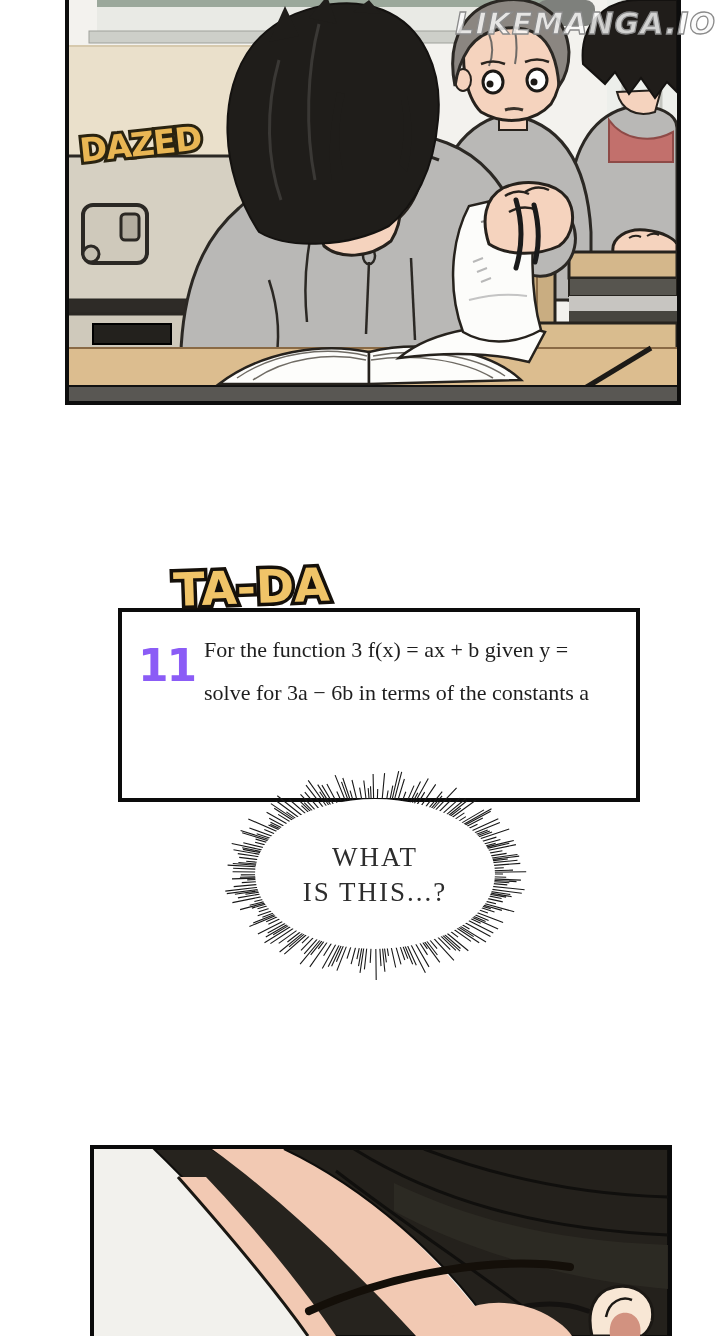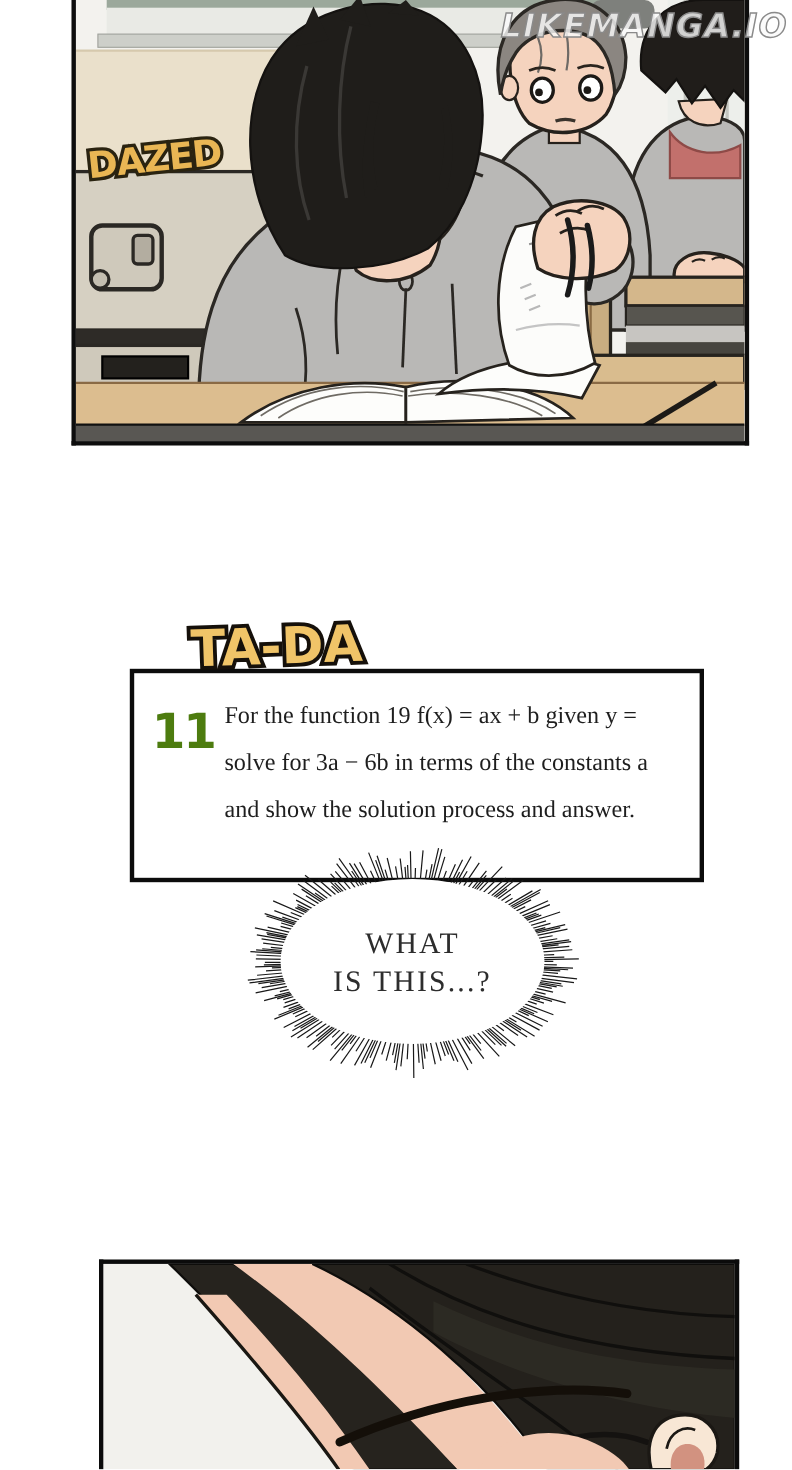--- a/index.html
+++ b/index.html
@@ -15,21 +15,21 @@
   
   .watermark{position:absolute;left:440px;top:2px;width:280px;height:46px;z-index:60;pointer-events:none;}
 
   
   .sfx-tada{position:absolute;left:150px;top:552px;width:260px;height:70px;z-index:30;}
 
   
   .problem-box{position:absolute;left:118px;top:608px;width:522px;height:194px;box-sizing:border-box;
                border:4px solid #0c0c0c;background:#ffffff;overflow:hidden;z-index:10;}
   .problem-number{position:absolute;left:16px;top:28px;font-size:44px;font-weight:bold;
-                  letter-spacing:-2px;color:#4d7c0f;font-family:"DejaVu Sans",sans-serif;}
+                  letter-spacing:-2px;color:#8b5cf6;font-family:"DejaVu Sans",sans-serif;}
   .problem-text{position:absolute;left:82px;top:16px;right:0;font-family:"Liberation Serif",serif;
                 font-size:22px;line-height:43px;color:#1e1e1e;white-space:nowrap;overflow:hidden;}
   .problem-text div{white-space:nowrap;}
 
   
   .bubble{position:absolute;left:210px;top:770px;width:330px;height:212px;z-index:20;}
   .bubble text{font-family:"Liberation Serif",serif;letter-spacing:2px;fill:#2d2d2d;}
 
   
   .panel-bottom{position:absolute;left:90px;top:1145px;width:582px;height:191px;box-sizing:border-box;
@@ -194,23 +194,22 @@
 
   <svg class="sfx-tada" viewBox="0 0 260 70">
     <g transform="translate(24,54) rotate(-2)">
       <text x="0" y="0" font-family="DejaVu Sans, sans-serif" font-size="46" font-weight="bold" letter-spacing="0" fill="#f0c468" stroke="#15100a" stroke-width="7" paint-order="stroke">TA-DA</text>
     </g>
   </svg>
 
   <div class="problem-box">
     <div class="problem-number">11</div>
     <div class="problem-text">
-      <div>For the function 19 f(x) = ax + b given y =</div>
+      <div>For the function 3 f(x) = ax + b given y =</div>
       <div>solve for 3a − 6b in terms of the constants a</div>
-      <div>and show the solution process and answer.</div>
     </div>
   </div>
 
   <svg class="bubble" viewBox="0 0 330 212">
     <path d="M281.2,104.0L293.0,104.0M281.1,106.8L296.2,107.2M280.9,108.9L310.9,110.1M280.7,110.2L306.5,111.6M280.5,111.5L299.3,112.7M280.2,113.4L297.3,114.9M279.5,116.1L314.6,119.8M278.6,118.9L311.8,123.3M277.8,121.1L300.3,124.5M277.2,122.5L301.6,126.6M276.7,123.7L296.1,127.1M275.9,125.4L291.6,128.5M274.6,127.9L292.8,131.9M272.9,130.6L286.0,133.8M271.5,132.8L304.2,141.7M270.4,134.3L291.9,140.4M269.6,135.4L280.8,138.7M268.4,136.8L284.5,142.0M266.5,139.0L277.9,142.9M264.1,141.5L293.1,152.5M262.0,143.6L278.6,150.4M260.4,145.1L275.6,151.6M259.3,146.1L288.1,158.9M257.8,147.3L270.7,153.3M255.5,149.1L283.3,163.0M252.5,151.3L280.5,166.5M249.7,153.3L259.5,159.0M247.6,154.6L276.0,172.0M246.2,155.5L263.7,166.6M244.5,156.5L269.2,172.8M241.9,158.0L261.0,171.4M238.4,159.8L248.1,167.1M234.9,161.5L258.3,180.7M232.3,162.7L250.5,178.5M230.6,163.4L250.1,181.1M228.8,164.2L245.9,180.3M226.0,165.3L240.3,179.6M222.2,166.7L243.9,190.4M218.2,168.0L227.1,178.7M215.1,169.0L227.4,185.0M213.0,169.6L229.8,192.4M211.2,170.1L217.4,178.9M208.4,170.8L217.5,184.9M204.4,171.7L219.0,196.9M200.0,172.7L215.4,202.8M196.4,173.3L206.3,195.2M194.1,173.7L202.7,194.3M192.1,174.0L197.8,188.6M189.4,174.4L194.8,190.0M185.4,174.9L191.0,194.3M180.8,175.3L185.7,197.5M176.9,175.6L178.5,185.9M174.2,175.8L176.4,192.4M172.3,175.9L174.9,201.8M169.7,175.9L171.0,196.1M165.8,176.0L166.2,209.9M161.1,176.0L160.2,192.9M157.0,175.8L154.4,199.4M154.1,175.7L150.0,202.8M152.2,175.6L148.5,196.2M149.8,175.4L146.9,189.2M146.2,175.0L141.1,194.2M141.6,174.5L137.0,188.6M137.4,173.9L126.9,200.6M134.4,173.5L126.4,191.7M132.4,173.1L121.6,196.2M130.3,172.7L118.2,196.8M127.1,172.1L112.3,198.5M122.8,171.1L113.6,185.7M118.7,170.0L99.8,196.9M115.6,169.2L108.3,178.9M113.7,168.6L100.7,184.9M111.8,168.0L90.1,194.2M109.0,167.1L94.2,183.8M105.2,165.7L91.0,180.4M101.3,164.2L92.0,173.1M98.3,163.0L74.3,184.2M96.4,162.1L79.1,176.8M94.8,161.4L69.6,182.0M92.5,160.3L77.4,172.0M89.3,158.6L68.7,173.4M85.8,156.7L60.4,173.6M83.1,155.0L54.5,172.8M81.3,153.9L63.2,164.7M79.9,153.0L55.8,167.0M78.1,151.8L57.7,163.1M75.5,149.9L47.9,164.1M72.6,147.6L58.4,154.3M70.2,145.6L56.2,151.8M68.7,144.2L39.4,156.5M67.6,143.2L43.2,153.0M66.2,141.9L52.4,147.2M64.3,139.9L47.7,145.8M62.1,137.4L48.8,141.7M60.2,135.0L47.5,138.8M58.9,133.3L41.9,138.1M58.1,132.2L30.1,139.6M57.2,130.9L39.7,135.3M56.0,128.8L44.4,131.5M54.5,126.1L22.4,132.6M53.2,123.5L27.9,127.9M52.4,121.6L35.4,124.3M51.9,120.3L24.9,124.2M51.4,119.0L16.8,123.6M50.8,117.0L15.3,121.1M50.0,114.3L23.7,116.6M49.5,111.5L31.8,112.6M49.2,109.4L37.2,109.9M49.0,108.0L22.0,108.9M48.9,106.7L29.9,107.2M48.8,104.8L30.8,104.9M48.9,102.1L22.6,101.7M49.1,99.3L23.1,98.2M49.4,97.0L17.6,95.1M49.6,95.5L22.8,93.5M49.9,94.3L28.4,92.5M50.3,92.6L36.2,91.2M51.0,90.0L29.2,87.4M52.0,87.2L27.8,83.6M53.0,84.9L23.5,79.8M53.7,83.3L32.9,79.4M54.3,82.2L32.2,77.8M55.1,80.6L21.7,73.5M56.5,78.3L33.3,72.8M58.2,75.6L45.1,72.2M59.9,73.3L45.6,69.1M61.2,71.7L32.2,62.7M62.1,70.6L30.6,60.5M63.2,69.3L46.7,63.7M65.0,67.3L39.4,57.9M67.5,64.9L54.3,59.6M69.9,62.7L38.3,49.0M71.7,61.1L58.5,55.1M72.9,60.1L60.3,54.2M74.3,59.0L60.5,52.2M76.5,57.4L59.2,48.3M79.5,55.3L56.6,42.3M82.6,53.3L68.1,44.4M84.9,51.8L64.2,38.3M86.5,50.9L60.9,33.6M88.1,50.1L76.4,41.9M90.5,48.8L65.8,30.5M93.9,47.0L67.3,25.7M97.6,45.4L79.4,29.5M100.5,44.1L91.4,35.6M102.5,43.3L90.6,31.9M104.2,42.7L94.2,32.6M106.7,41.7L90.5,24.4M110.4,40.4L94.8,22.2M114.6,39.1L96.0,15.2M118.0,38.2L98.2,10.4M120.3,37.5L109.7,21.8M122.1,37.1L107.7,14.6M124.7,36.5L111.9,15.1M128.5,35.7L116.9,13.9M132.9,34.8L126.8,21.6M136.8,34.2L125.1,5.1M139.4,33.8L131.5,11.9M141.4,33.5L132.8,8.0M143.8,33.2L140.1,20.6M147.6,32.8L142.0,10.0M152.2,32.4L149.6,17.7M156.4,32.2L153.8,10.5M159.3,32.1L158.2,18.1M161.3,32.0L160.5,16.3M163.7,32.0L163.1,3.9M167.3,32.0L167.7,19.0M171.9,32.1L174.6,3.1M176.2,32.3L178.1,20.5M179.4,32.6L182.8,15.6M181.4,32.7L188.7,1.1M183.6,32.9L191.7,1.9M186.9,33.3L194.4,9.0M191.3,33.9L195.8,21.7M195.7,34.6L204.0,15.6M198.9,35.1L210.5,11.6M201.0,35.6L207.8,22.7M203.0,36.0L218.3,8.6M205.9,36.6L214.7,22.1M210.0,37.6L225.7,14.4M214.2,38.8L221.1,29.6M217.5,39.8L232.2,21.7M219.6,40.4L232.1,25.8M221.3,41.0L229.8,31.5M223.8,41.9L246.6,17.8M227.4,43.3L240.9,30.0M231.2,44.9L249.9,28.2M234.4,46.3L255.8,28.5M236.4,47.2L257.1,30.8M238.0,48.0L250.8,38.1M240.0,49.0L265.7,30.2M243.0,50.6L254.4,42.9M246.4,52.6L255.9,46.6M249.3,54.4L274.0,39.9M251.2,55.7L281.5,38.7M252.5,56.6L280.7,41.3M254.1,57.8L272.8,48.1M256.4,59.6L267.5,54.2M259.2,61.9L288.3,48.8M261.6,64.0L289.9,52.4M263.3,65.6L277.7,60.0M264.3,66.7L279.8,60.9M265.5,67.9L282.1,61.9M267.2,69.8L299.2,59.1M269.3,72.3L286.4,67.1M271.2,74.8L290.4,69.5M272.5,76.7L285.7,73.3M273.2,77.9L303.8,70.5M274.0,79.1L299.3,73.3M275.1,81.0L305.9,74.6M276.4,83.6L292.4,80.7M277.6,86.4L296.6,83.4M278.4,88.5L307.5,84.5M278.9,89.9L309.2,86.1M279.3,91.1L297.8,89.0M279.8,92.9L307.5,90.3M280.4,95.6L310.3,93.4M280.8,98.4L293.8,97.8M281.0,100.7L303.0,100.1M281.1,102.3L316.2,101.7" stroke="#191919" stroke-width="1.1" fill="none"></path>
     <ellipse cx="165" cy="104" rx="120" ry="75" fill="#ffffff"></ellipse>
     <text x="165" y="96" text-anchor="middle" font-size="27">WHAT</text>
     <text x="165" y="131" text-anchor="middle" font-size="27">IS THIS...?</text>
   </svg>
 

